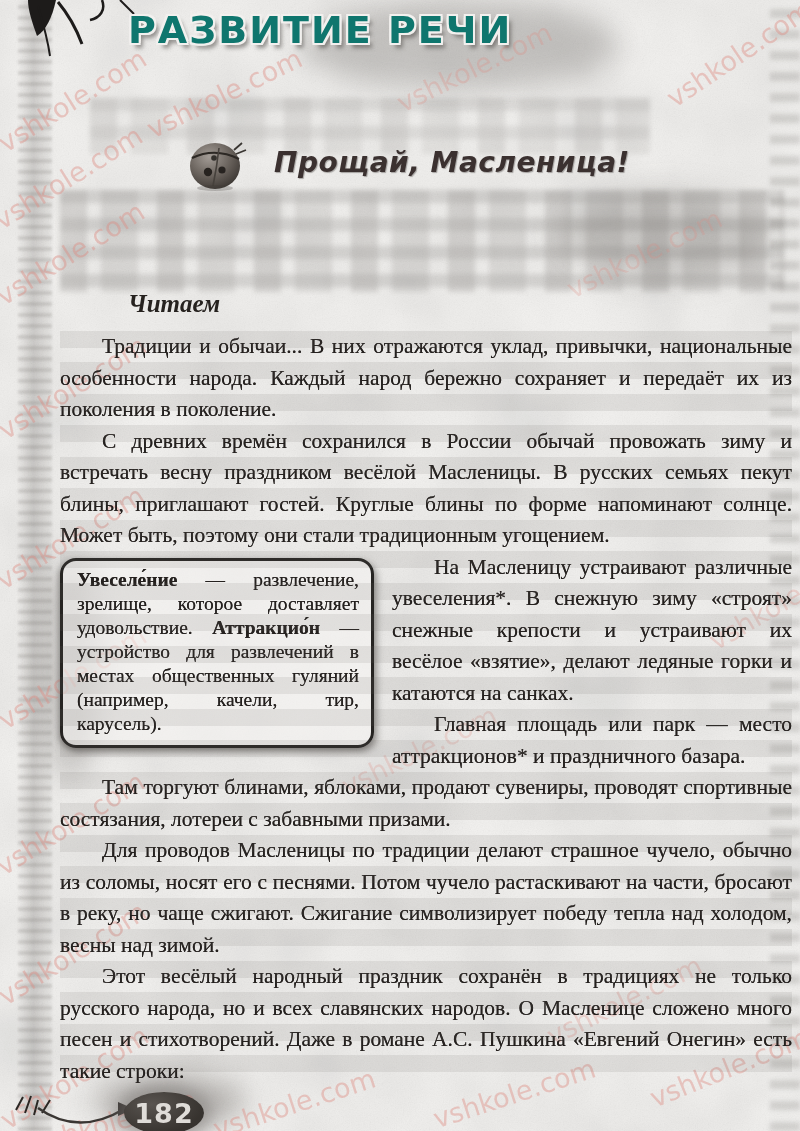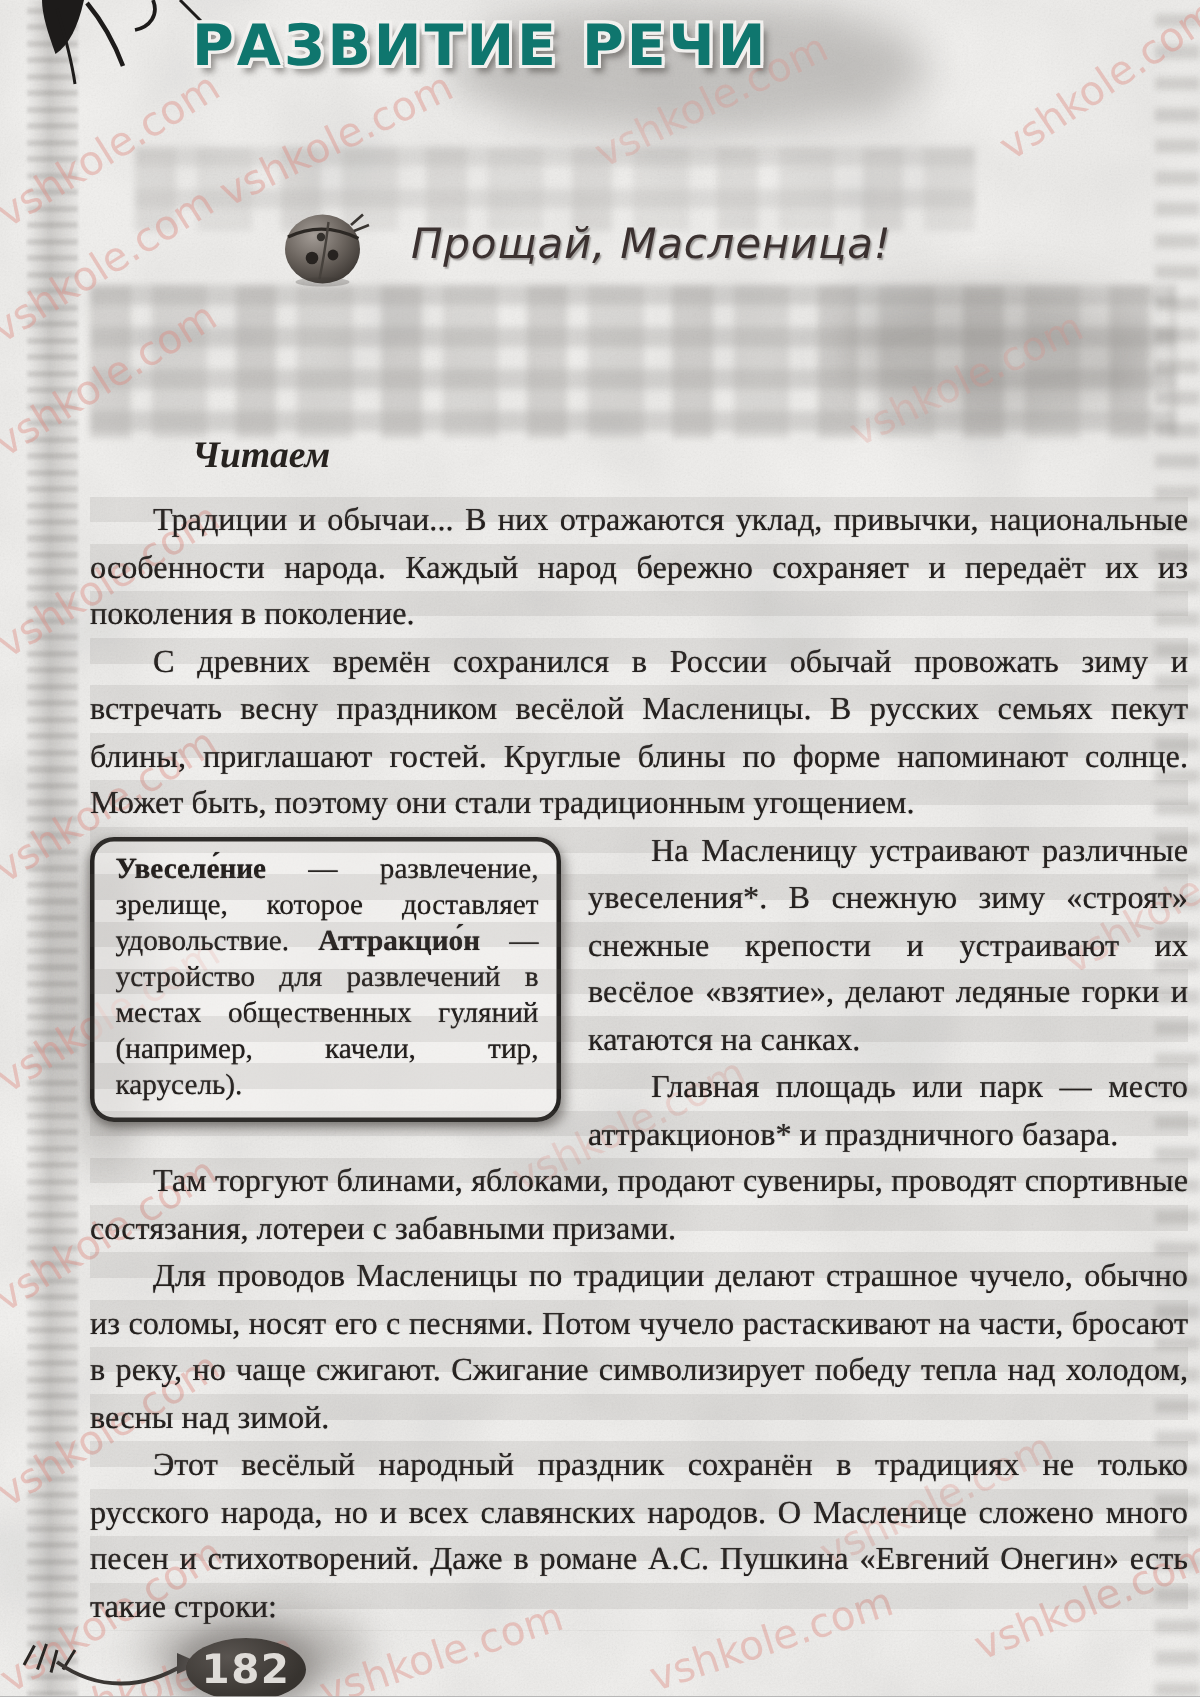--- a/index.html
+++ b/index.html
@@ -47,21 +47,21 @@
     text-shadow:
       -2px -2px 0 #f2f0ee, 2px -2px 0 #f2f0ee, -2px 2px 0 #f2f0ee, 2px 2px 0 #f2f0ee,
       0 -2px 0 #f2f0ee, 0 2px 0 #f2f0ee, -2px 0 0 #f2f0ee, 2px 0 0 #f2f0ee,
       4px 5px 4px rgba(70,66,62,.55);
     text-align: center;
   }
   .hl1{left:128px; top:8px;  font-size:38px; letter-spacing:2px;}
   .hl2{left:282px; top:54px; font-size:46px; letter-spacing:3px;}
   .lesson-title{
     position:absolute; left:274px; top:146px;
-    font-family:"DejaVu Sans", sans-serif; font-weight:normal; font-style:italic;
+    font-family:"DejaVu Sans", sans-serif; font-weight:bold; font-style:italic;
     font-size:28px; color:#3b3130; letter-spacing:.5px;
     text-shadow:1px 1px 1px rgba(60,55,52,.4);
   }
   .ladybug{position:absolute; left:186px; top:134px;}
   .reading-heading{
     position:absolute; left:128px; top:290px;
     font-family:Liberation Serif, serif; font-weight:bold; font-style:italic;
     font-size:25px; color:#26221f;
   }
   

